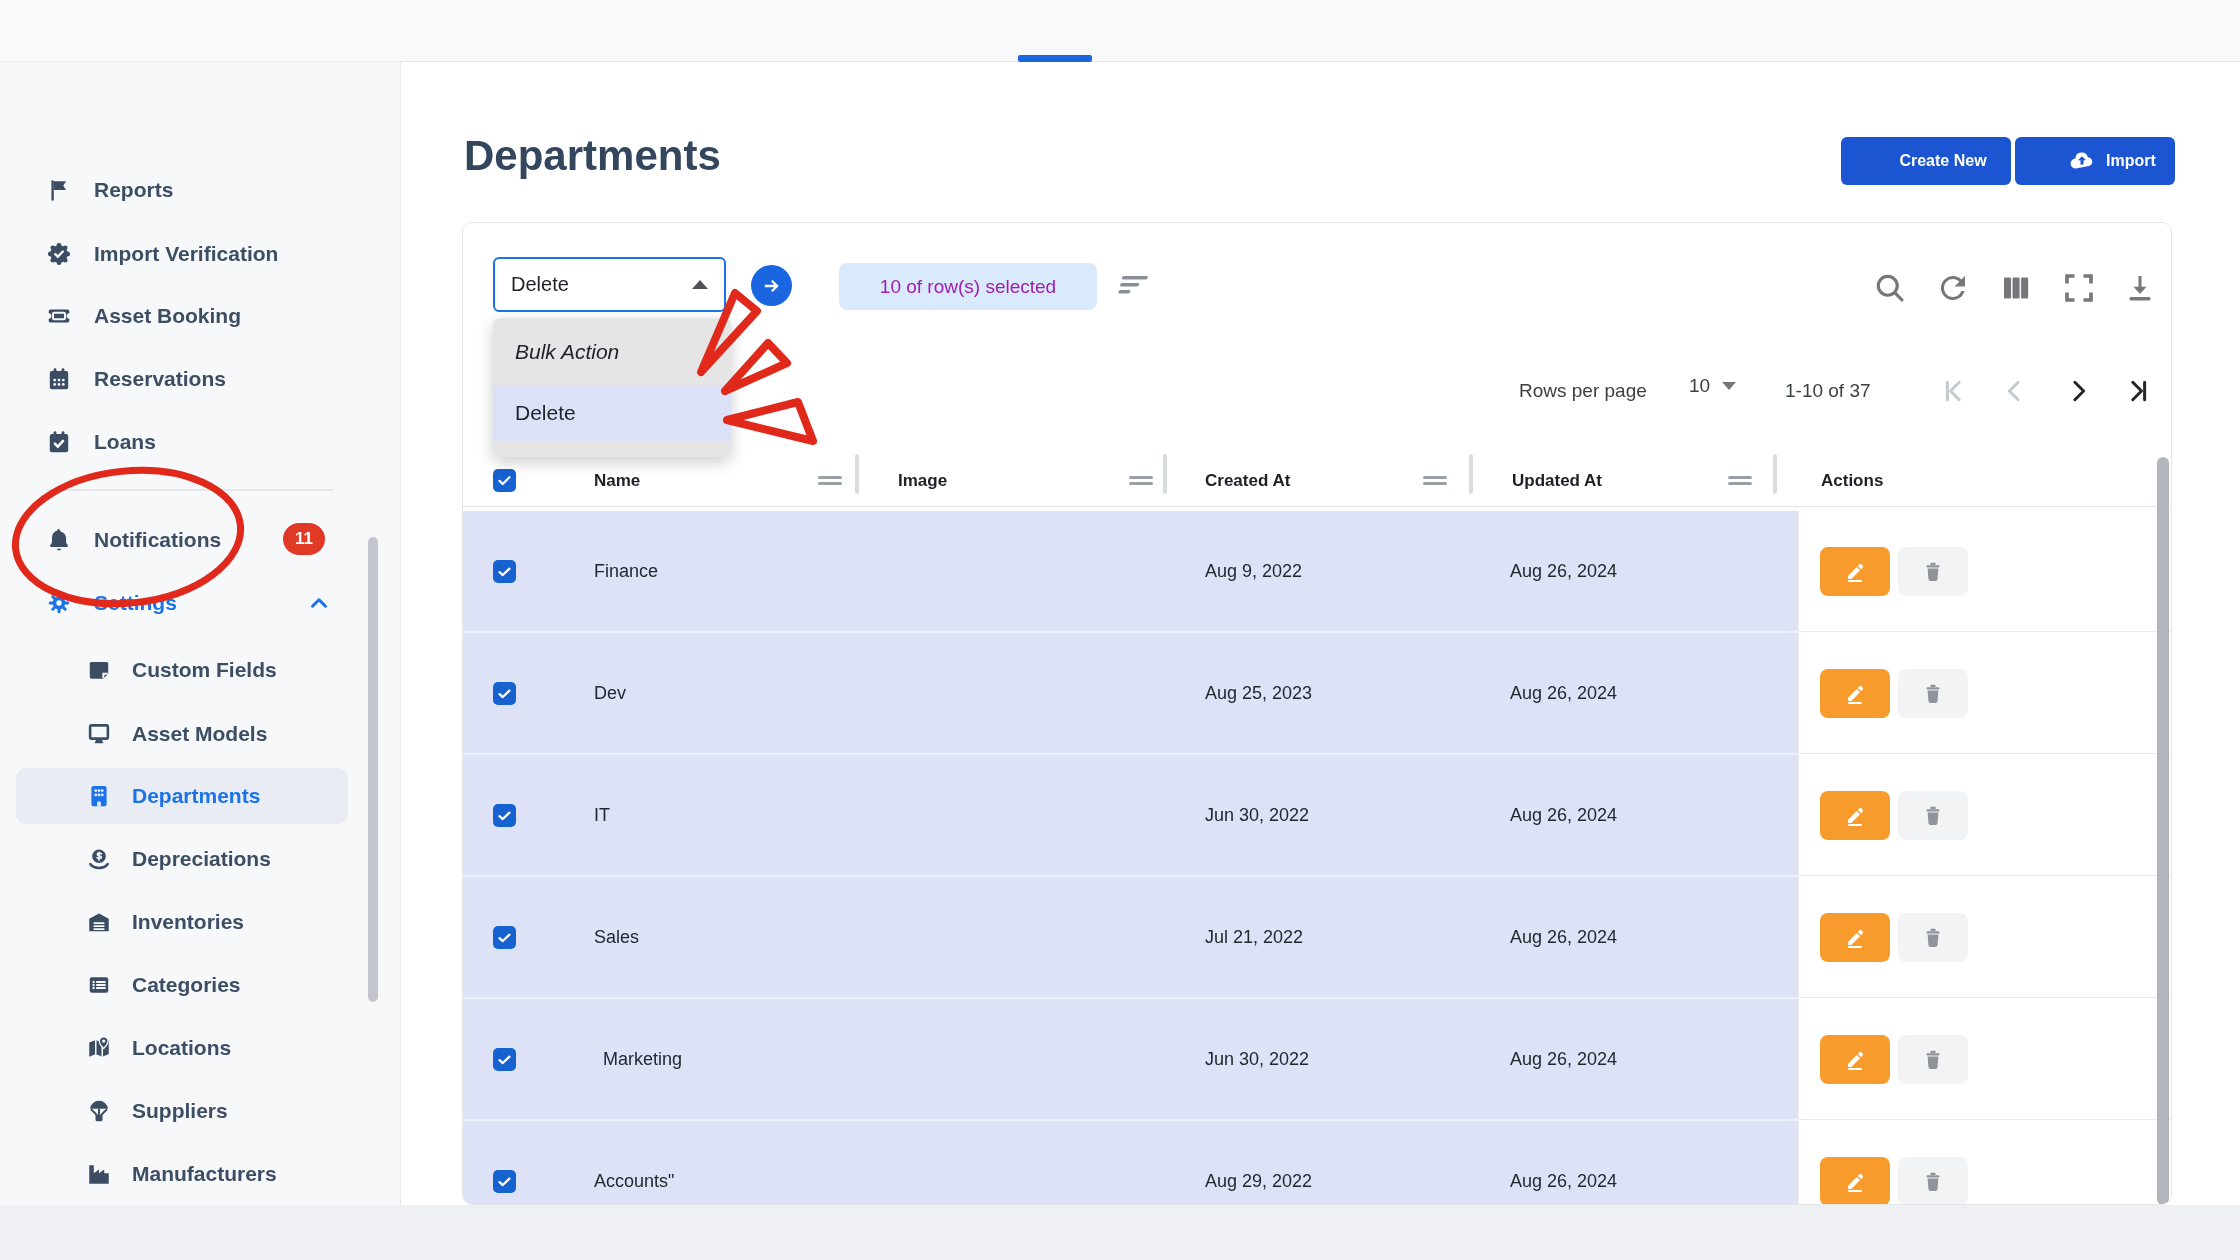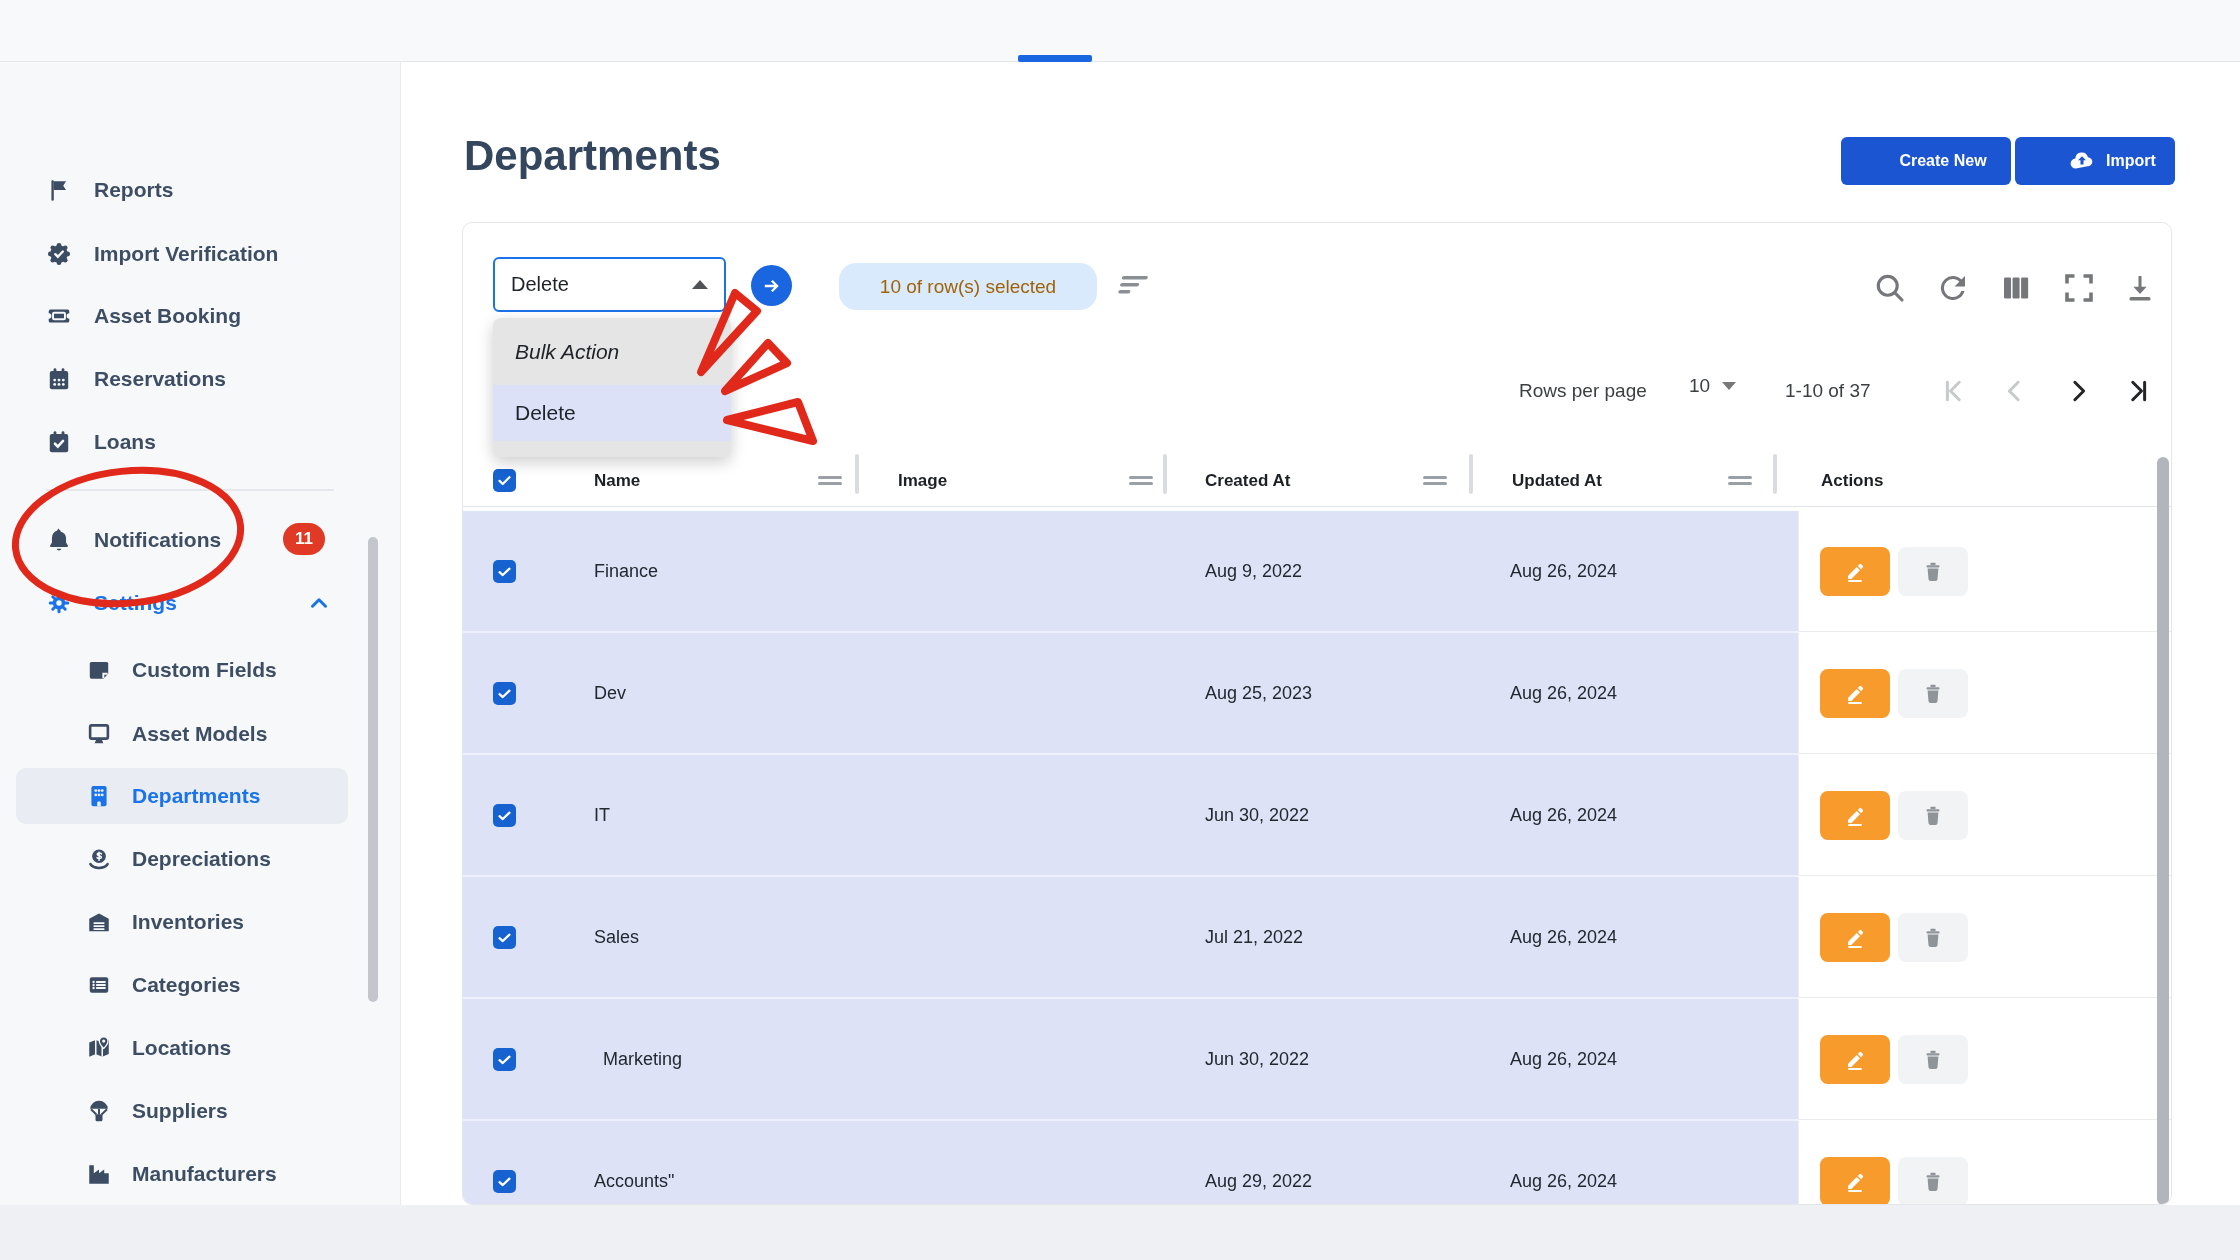--- a/index.html
+++ b/index.html
@@ -31,22 +31,22 @@
         border-radius:10px;overflow:hidden;box-sizing:border-box;}
   .select-box{position:absolute;left:30px;top:34px;width:233px;height:55px;border:2px solid #1a73e8;border-radius:6px;
               background:#fff;box-sizing:border-box;display:flex;align-items:center;cursor:pointer;}
   .select-box .val{margin-left:16px;font-size:20px;color:#1f2329;}
   .caret-up{position:absolute;right:16px;width:0;height:0;border-left:8px solid transparent;border-right:8px solid transparent;
             border-bottom:9px solid #4f5358;}
   .caret-down{display:inline-block;width:0;height:0;border-left:7px solid transparent;border-right:7px solid transparent;
             border-top:8px solid #757779;}
   .go-btn{position:absolute;left:288px;top:42px;width:41px;height:41px;border-radius:50%;background:#1a66e0;display:flex;
           align-items:center;justify-content:center;cursor:pointer;}
-  .chip{position:absolute;left:376px;top:40px;width:258px;height:47px;background:#d9eafd;border-radius:17px;display:flex;
-        align-items:center;justify-content:center;font-size:19px;color:#a16207;}
+  .chip{position:absolute;left:376px;top:40px;width:258px;height:47px;background:#d9eafd;border-radius:8px;display:flex;
+        align-items:center;justify-content:center;font-size:19px;color:#a21caf;}
   .tool-ic{position:absolute;width:36px;height:36px;color:#75777a;cursor:pointer;}
   .pag-text{position:absolute;font-size:19px;color:#3c4043;white-space:nowrap;}
   .pag-ic{position:absolute;width:30px;height:30px;cursor:pointer;}
   
   .thead{position:absolute;left:0;top:233px;width:1710px;height:50px;border-bottom:1px solid #e0e3e7;background:#fff;}
   .th{position:absolute;top:0;height:50px;display:flex;align-items:center;font-size:17px;font-weight:700;color:#1d2025;}
   .col-handle{position:absolute;top:17px;width:24px;height:16px;cursor:col-resize;}
   .col-handle span{display:block;height:3px;background:#9aa0a6;border-radius:2px;margin-top:3px;}
   .col-sep{position:absolute;top:-2px;width:4px;height:40px;border-radius:2px;background:#d8dbdf;}
   .checkbox{width:23px;height:23px;border-radius:5px;background:#1662d0;display:flex;align-items:center;justify-content:center;cursor:pointer;}

